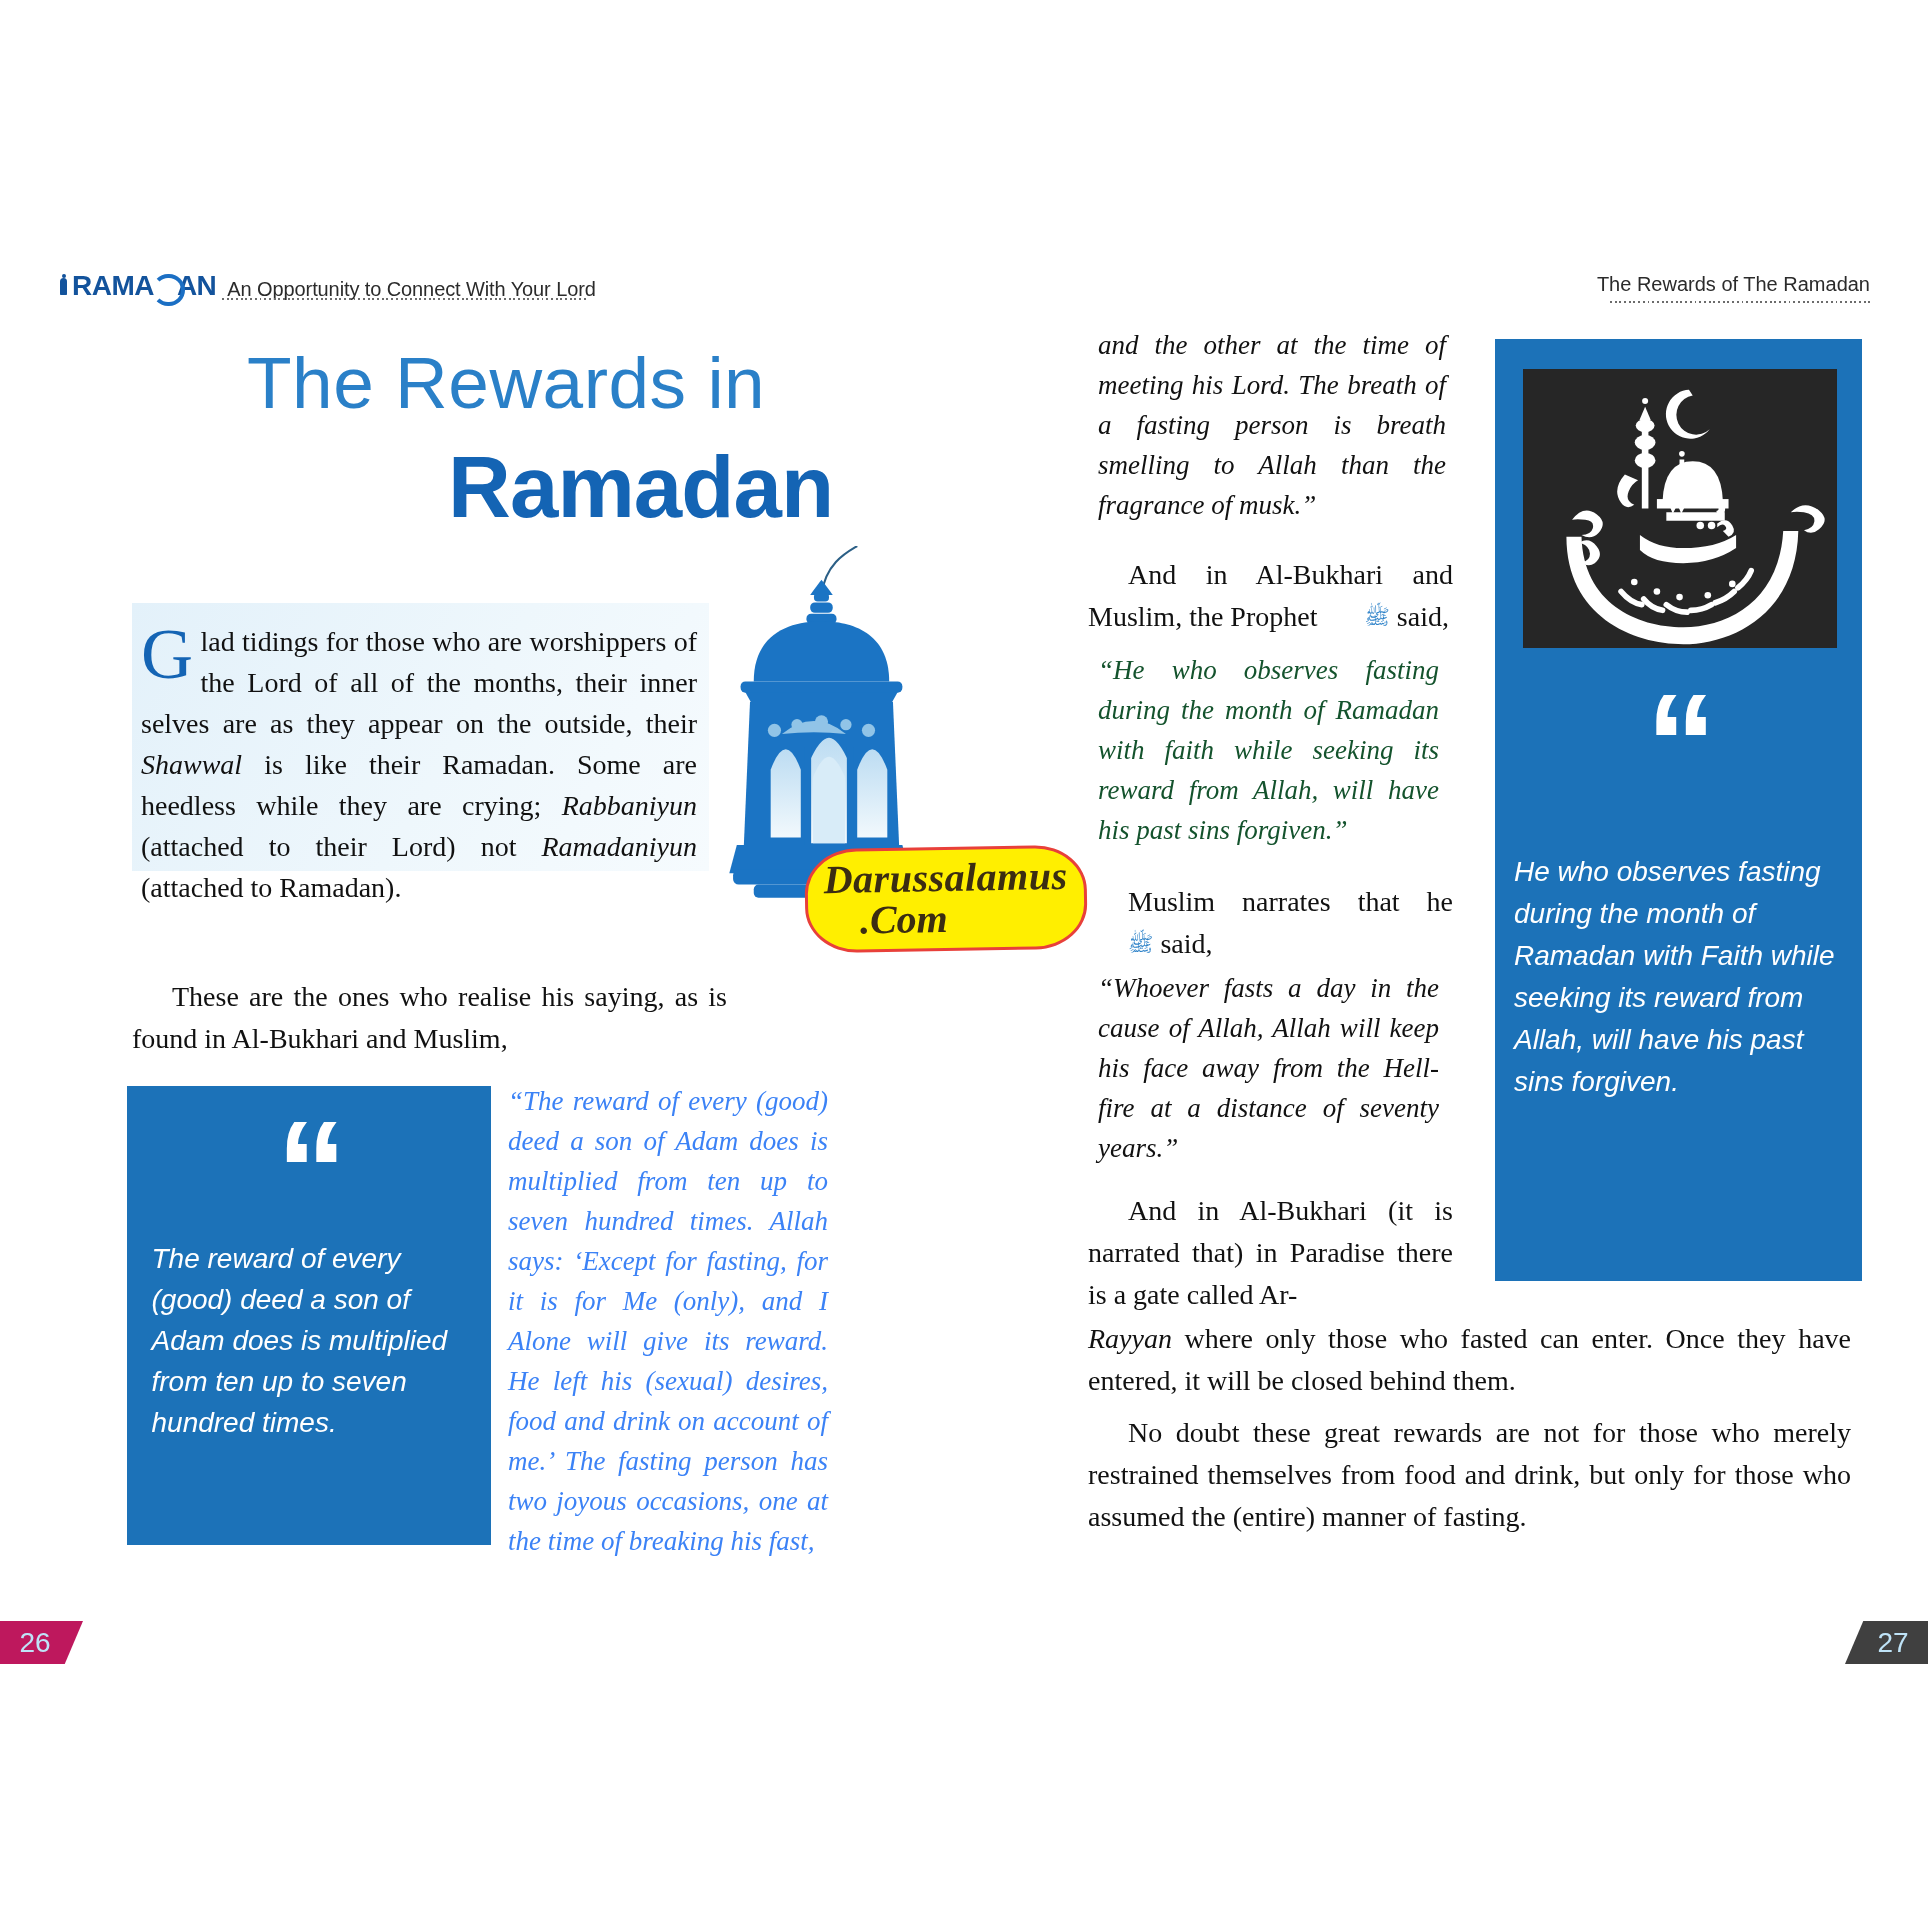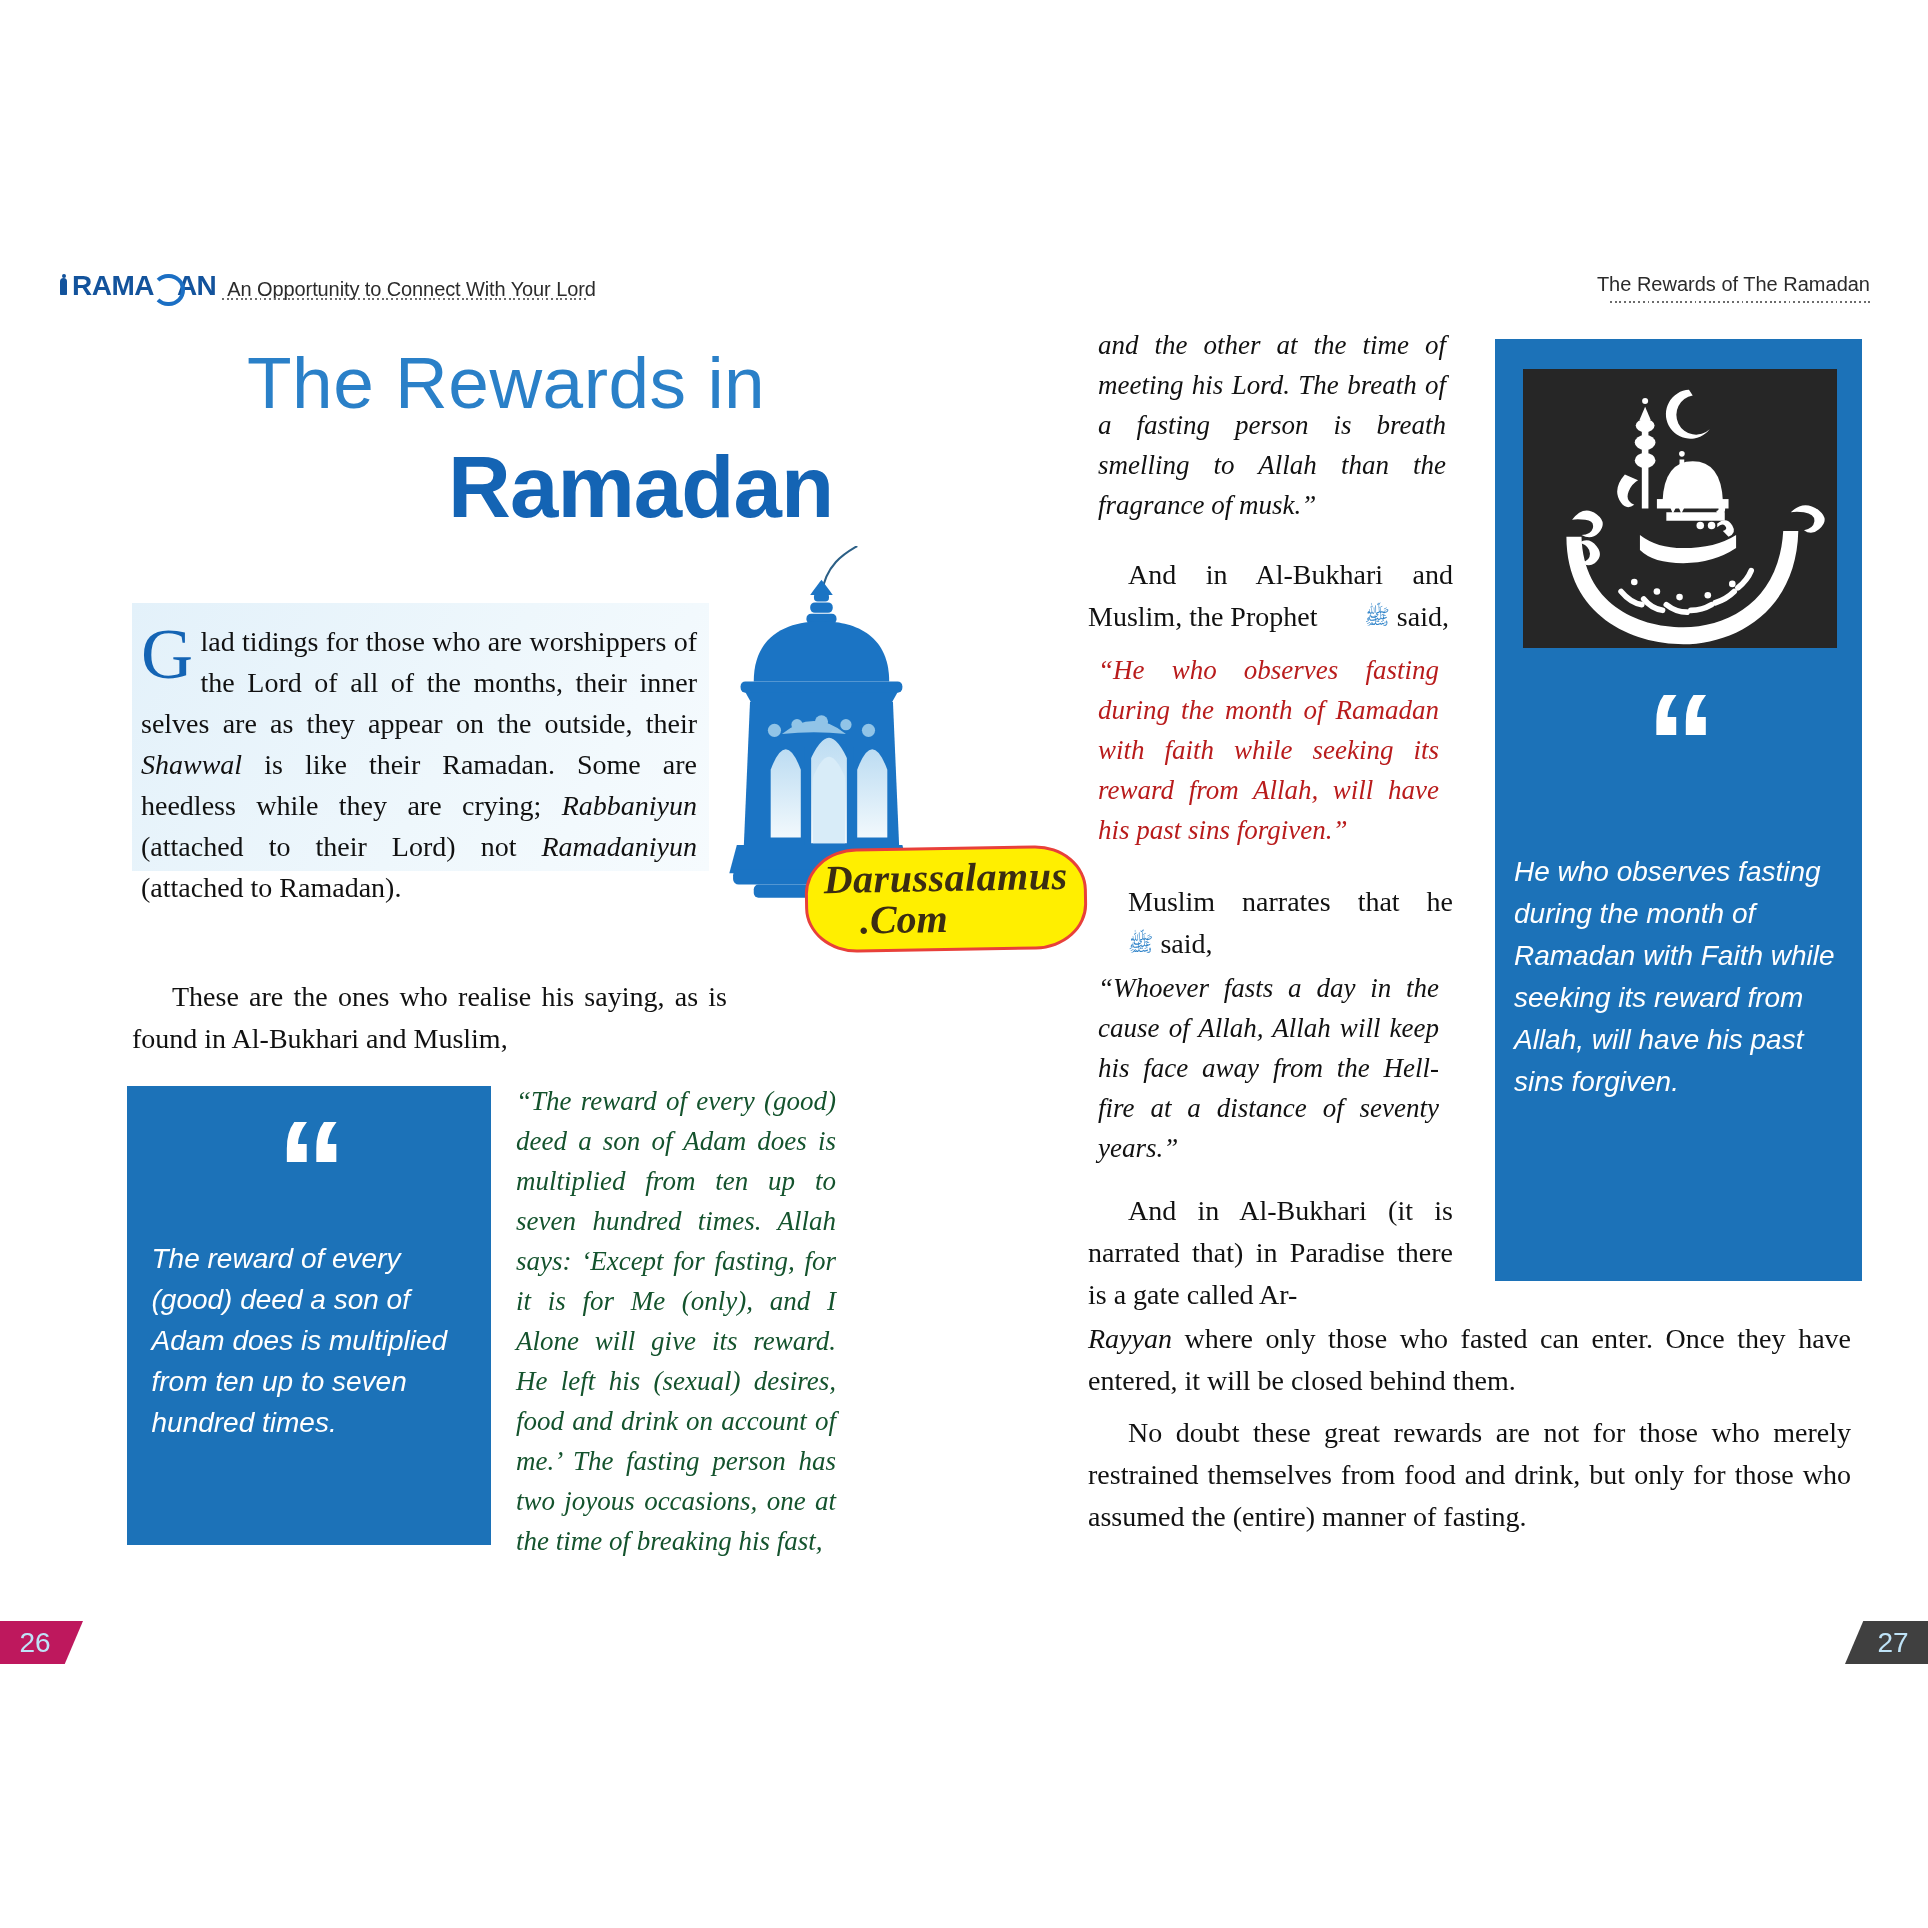--- a/index.html
+++ b/index.html
@@ -126,38 +126,38 @@
   }
   .quote-card-left .quote-mark { margin: 5.6px 0 9.4px 0; }
   .quote-body {
     font-family: "Liberation Sans", sans-serif;
     font-style: italic; color: #ffffff;
     font-size: 28px; line-height: 41px;
   }
   .quote-italic-left {
     position: absolute; left: 508px; top: 1081px; width: 320px;
     font-style: italic; font-size: 27px; line-height: 40px;
-    color: #14532d; text-align: justify; margin-left: 8px;
+    color: #3b82f6; text-align: justify;
   }
 
   
   .rc-top {
     position: absolute; left: 1098px; top: 325px; width: 348px;
     font-style: italic; font-size: 27px; line-height: 40px;
     color: #111; text-align: justify;
   }
   .rc-p1 {
     position: absolute; left: 1088px; top: 554px; width: 365px;
     font-size: 28px; line-height: 42px; color: #111;
     text-align: justify; text-indent: 40px;
   }
   .rc-q1 {
     position: absolute; left: 1098px; top: 650px; width: 341px;
     font-style: italic; font-size: 27px; line-height: 40px;
-    color: #b91c1c; text-align: justify;
+    color: #14532d; text-align: justify;
   }
   .rc-p2 {
     position: absolute; left: 1088px; top: 881px; width: 365px;
     font-size: 28px; line-height: 42px; color: #111;
     text-align: justify; text-indent: 40px;
   }
   .rc-q2 {
     position: absolute; left: 1098px; top: 968px; width: 341px;
     font-style: italic; font-size: 27px; line-height: 40px;
     color: #111; text-align: justify;

